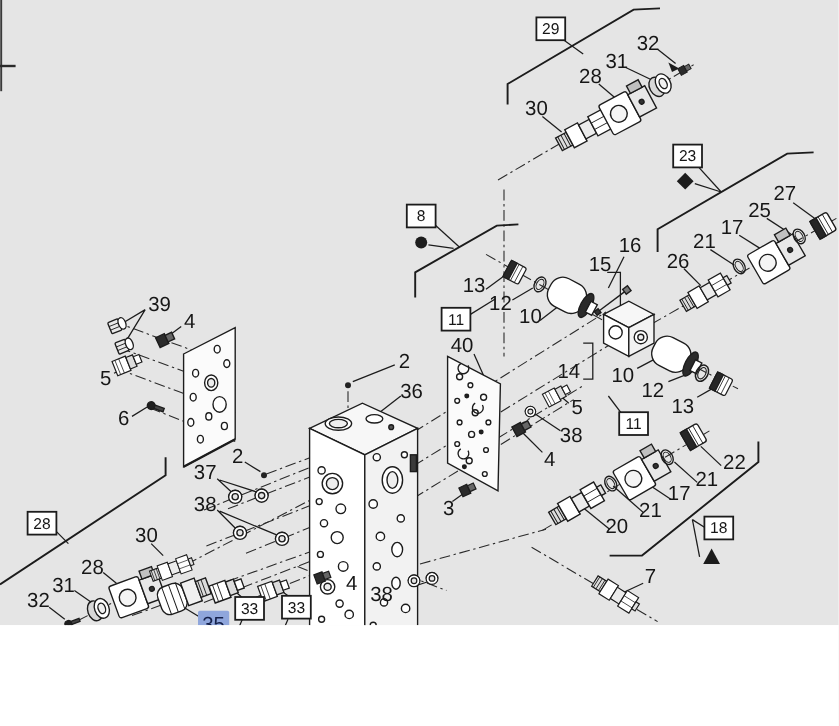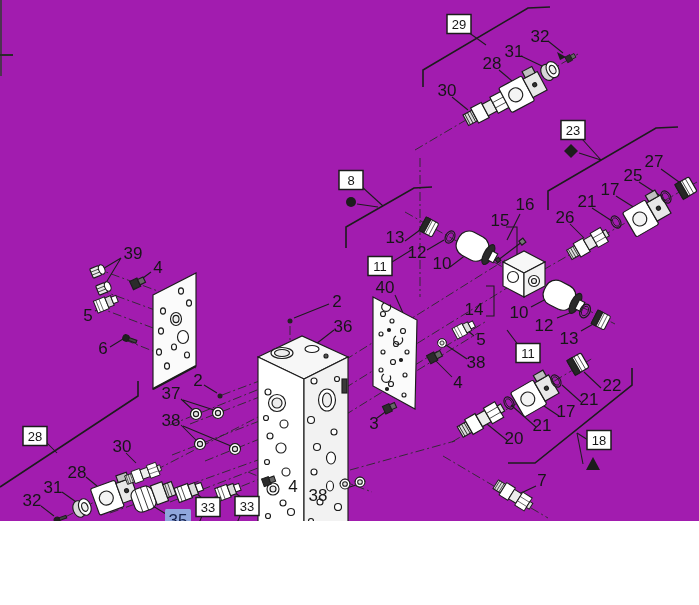--- a/index.html
+++ b/index.html
@@ -1,16 +1,16 @@
 <!DOCTYPE html>
 <html><head>
 <meta charset="utf-8">
 <style>
   html,body{margin:0;padding:0;background:#ffffff;}
-  .canvas{position:relative;width:699px;height:521px;background:#a21caf;overflow:hidden;
+  .canvas{position:relative;width:699px;height:521px;background:#e5e5e5;overflow:hidden;
           font-family:"Liberation Sans", sans-serif;text-align:center;}
   svg{display:block;}
   .axis{stroke:#2a2a2a;stroke-width:0.9;fill:none;stroke-dasharray:9 3 2 3;}
   .border{stroke:#1c1c1c;stroke-width:1.6;fill:none;stroke-linejoin:miter;}
   .leader{stroke:#1c1c1c;stroke-width:1.05;fill:none;}
   .part{stroke:#1c1c1c;stroke-width:1.15;}
   .callout-text{font-family:"Liberation Sans",sans-serif;font-size:17px;fill:#161616;}
   .boxed-text{font-family:"Liberation Sans",sans-serif;font-size:13px;fill:#161616;}
   .callout-box{fill:#ffffff;stroke:#1c1c1c;stroke-width:1.5;}
 </style>

